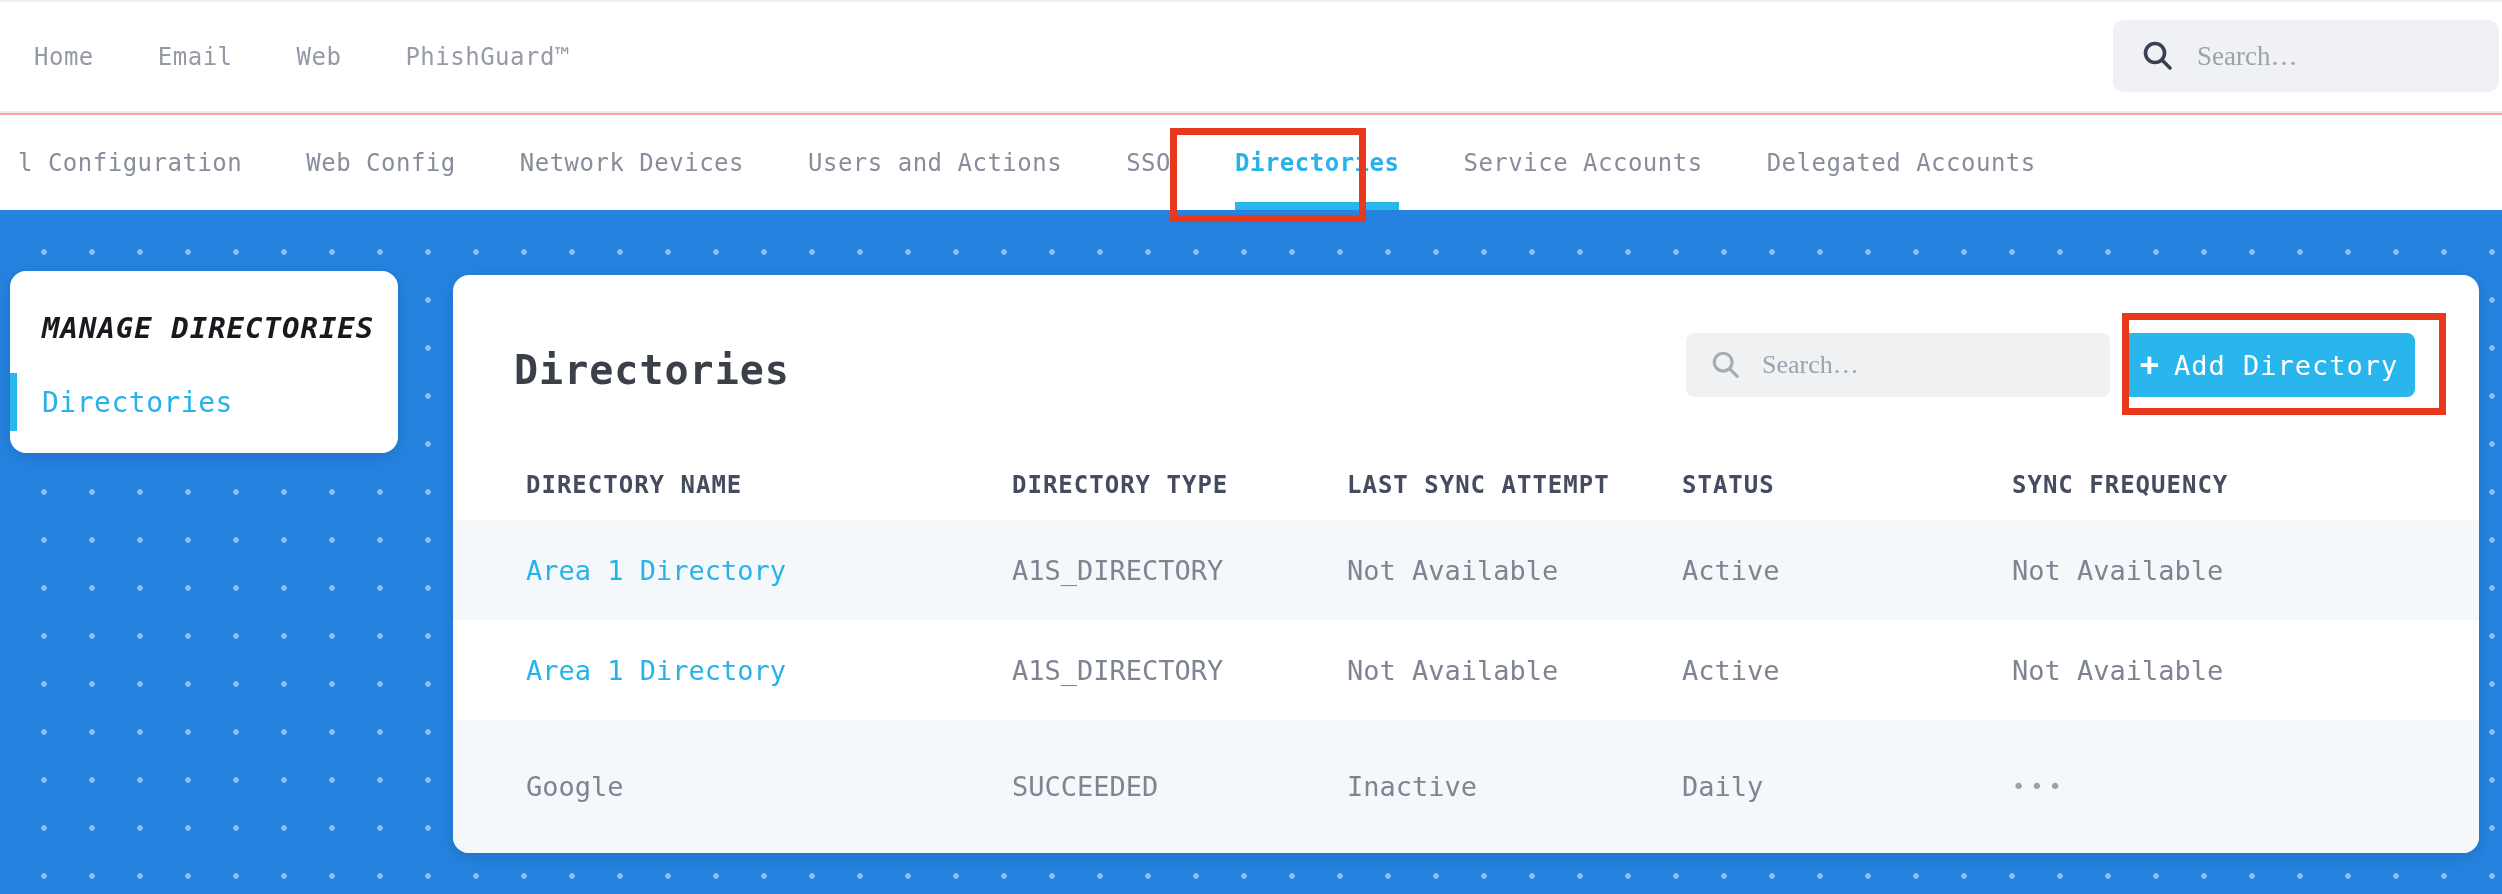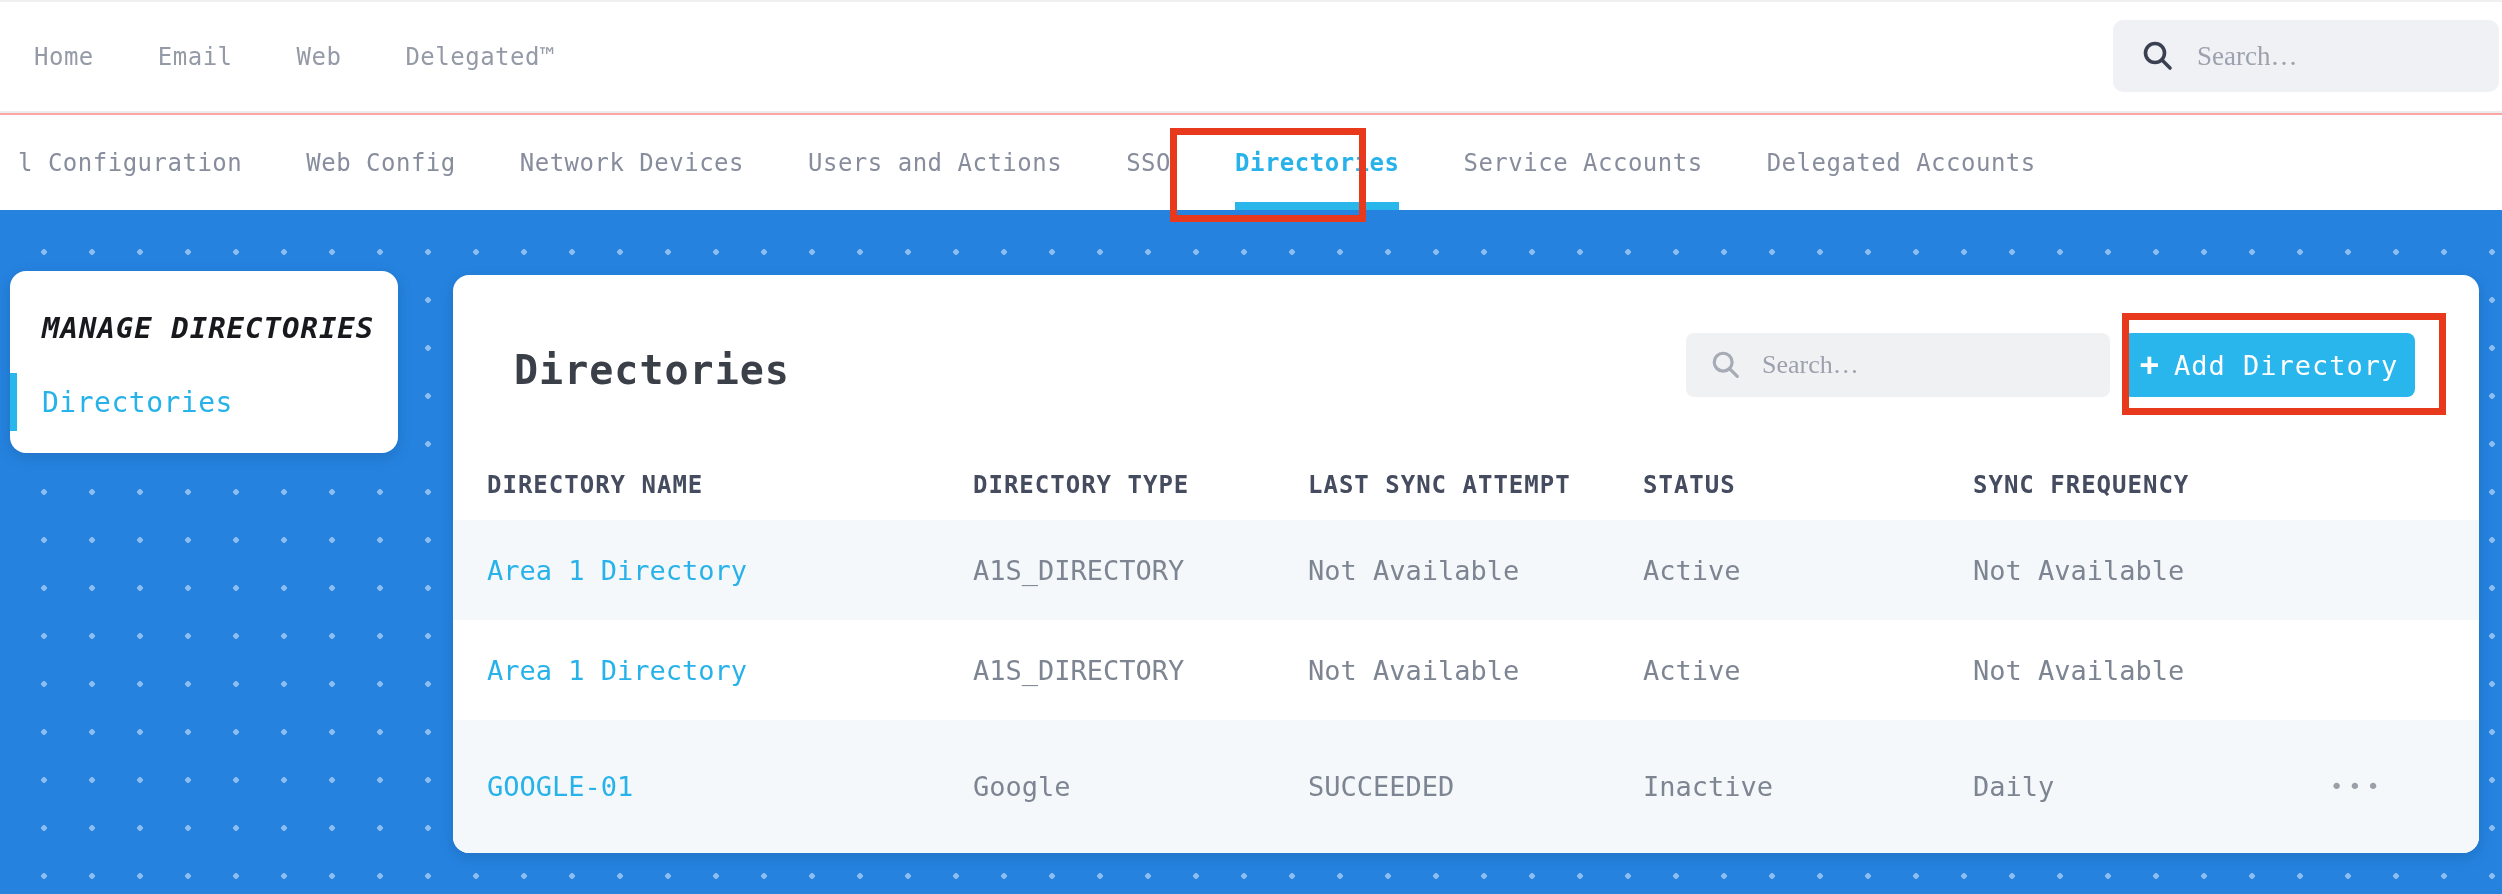--- a/index.html
+++ b/index.html
@@ -49,21 +49,21 @@
   .panel-title { position:absolute; left:61px; top:72px; font-size:40px; font-weight:bold; color:#3a3f48; letter-spacing:1px; }
   .search-pill.panel-search { position:absolute; left:1233px; top:58px; width:424px; height:64px; background:#f0f1f3; border-radius:8px; }
   .search-pill.panel-search .mag { margin-left:24px; }
   .search-pill.panel-search input { font-size:26px; margin-left:20px; }
   .add-btn { position:absolute; left:1670px; top:58px; width:292px; height:64px; background:#29b6ec; border:none;
              border-radius:8px; color:#ffffff; font-family:inherit; font-size:27px; letter-spacing:1px;
              display:flex; align-items:center; justify-content:center; gap:14px; cursor:pointer; }
   .add-btn .plus { font-size:32px; font-weight:bold; line-height:1; position:relative; top:-1px; }
 
   .table { position:absolute; left:0; top:175px; right:0; }
-  .trow { display:grid; grid-template-columns:486px 335px 335px 330px 357px auto; padding-left:34px; align-items:center; }
+  .trow { display:grid; grid-template-columns:486px 335px 335px 330px 357px auto; padding-left:73px; align-items:center; }
   .thead { height:70px; }
   .th { font-size:24px; font-weight:bold; color:#454c5f; letter-spacing:1px; }
   .tr { height:100px; font-size:27px; color:#7d8492; }
   .tr.striped { background:#f5f8fa; }
   .tr.last { height:133px; }
   .cell-link { color:#27b2e9; cursor:pointer; }
   .row-menu { color:#9aa0a8; font-size:22px; letter-spacing:5px; cursor:pointer; }
 
   
   .annotation { position:absolute; border:7px solid #e8391d; background:transparent; pointer-events:none; z-index:50; }
@@ -73,21 +73,21 @@
 </head>
 <body>
 
 <div class="screen">
 
   <header class="nav1">
     <nav class="nav1-items">
       <span class="nav1-item">Home</span>
       <span class="nav1-item">Email</span>
       <span class="nav1-item">Web</span>
-      <span class="nav1-item">Delegated™</span>
+      <span class="nav1-item">PhishGuard™</span>
     </nav>
     <div class="search-pill top">
       <svg class="mag" width="34" height="34" viewBox="0 0 34 34">
         <circle cx="14" cy="14" r="9.5" fill="none" stroke="#3a4052" stroke-width="3.6"></circle>
         <line x1="21" y1="21" x2="29" y2="29" stroke="#3a4052" stroke-width="3.6" stroke-linecap="round"></line>
       </svg>
       <input type="text" placeholder="Search…" style="">
     </div>
   </header>
 
@@ -153,21 +153,20 @@
         <div class="trow tr">
           <span class="cell-link">Area 1 Directory</span>
           <span>A1S_DIRECTORY</span>
           <span>Not Available</span>
           <span>Active</span>
           <span>Not Available</span>
           <span class="row-menu"></span>
         </div>
 
         <div class="trow tr striped last">
-          <span class="cell-link">GOOGLE-01</span>
           <span>Google</span>
           <span>SUCCEEDED</span>
           <span>Inactive</span>
           <span>Daily</span>
           <span class="row-menu">•••</span>
         </div>
       </div>
     </section>
   </section>
 

